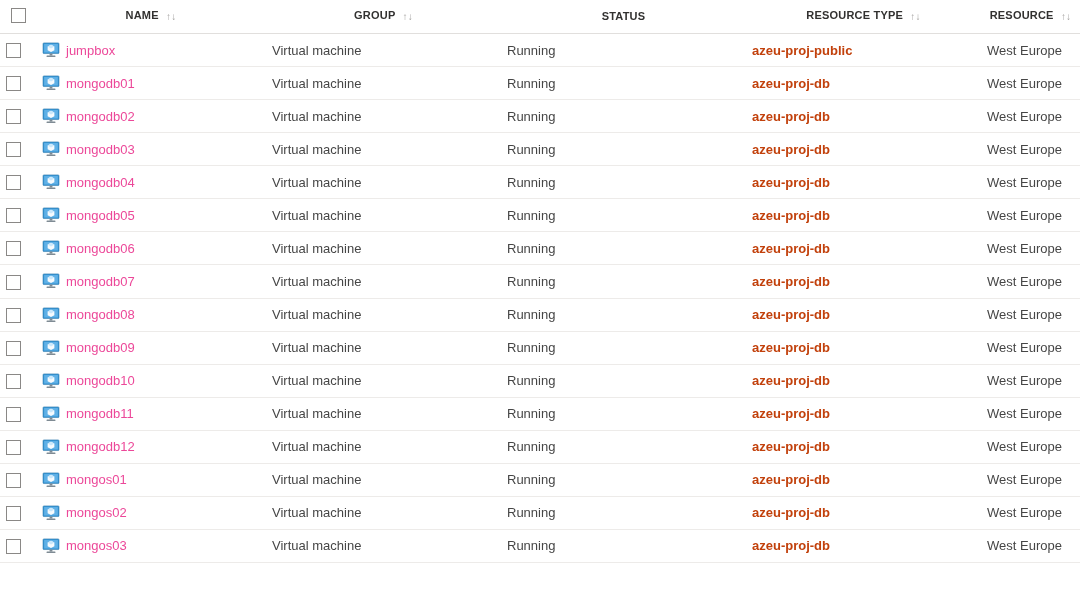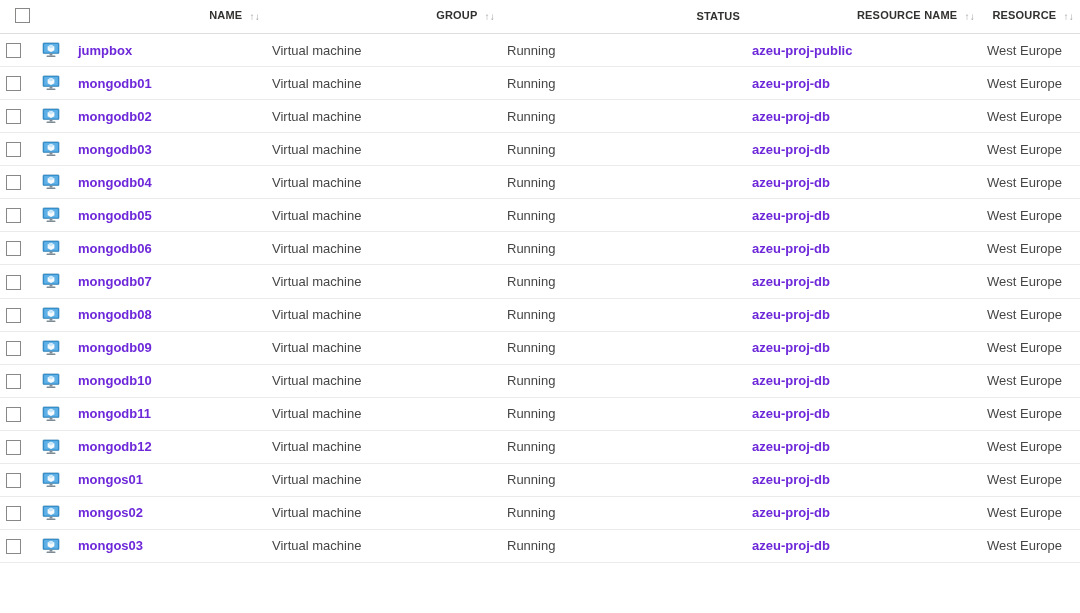--- a/index.html
+++ b/index.html
@@ -9,21 +9,21 @@
       color: #323130;
       background: #ffffff;
       width: 1080px;
     }
     table {
       width: 100%;
       border-collapse: collapse;
       table-layout: fixed;
     }
     thead th {
-      text-align: right;
+      text-align: center;
       font-weight: 700;
       font-size: 11px;
       padding: 8px 6px 10px 6px;
       color: #323130;
       letter-spacing: 0.2px;
       border-bottom: 1px solid #e1dfdd;
       white-space: nowrap;
     }
     tbody td {
       padding: 8px 6px;
@@ -59,27 +59,26 @@
       display: flex;
       align-items: center;
       gap: 6px;
     }
     .vm-icon {
       width: 18px;
       height: 16px;
       flex-shrink: 0;
     }
     .link {
-      color: #6d28d9;
-      font-weight: 700;
+      color: #ec4899;
+      font-weight: 400;
       cursor: pointer;
-      margin-left: 12px;
     }
     .rg-link {
-      color: #6d28d9;
+      color: #c2410c;
       font-weight: 600;
       cursor: pointer;
     }
   </style>
 </head>
 <body>
 
 <table>
   <colgroup>
     <col class="col-check">
@@ -99,21 +98,21 @@
         <span class="sort-arrows">↑↓</span>
       </th>
       <th>
         <span>GROUP</span>
         <span class="sort-arrows">↑↓</span>
       </th>
       <th>
         <span>STATUS</span>
       </th>
       <th>
-        <span>RESOURCE NAME</span>
+        <span>RESOURCE TYPE</span>
         <span class="sort-arrows">↑↓</span>
       </th>
       <th>
         <span>RESOURCE</span>
         <span class="sort-arrows">↑↓</span>
       </th>
     </tr>
   </thead>
   <tbody id="rows">
   <tr>

